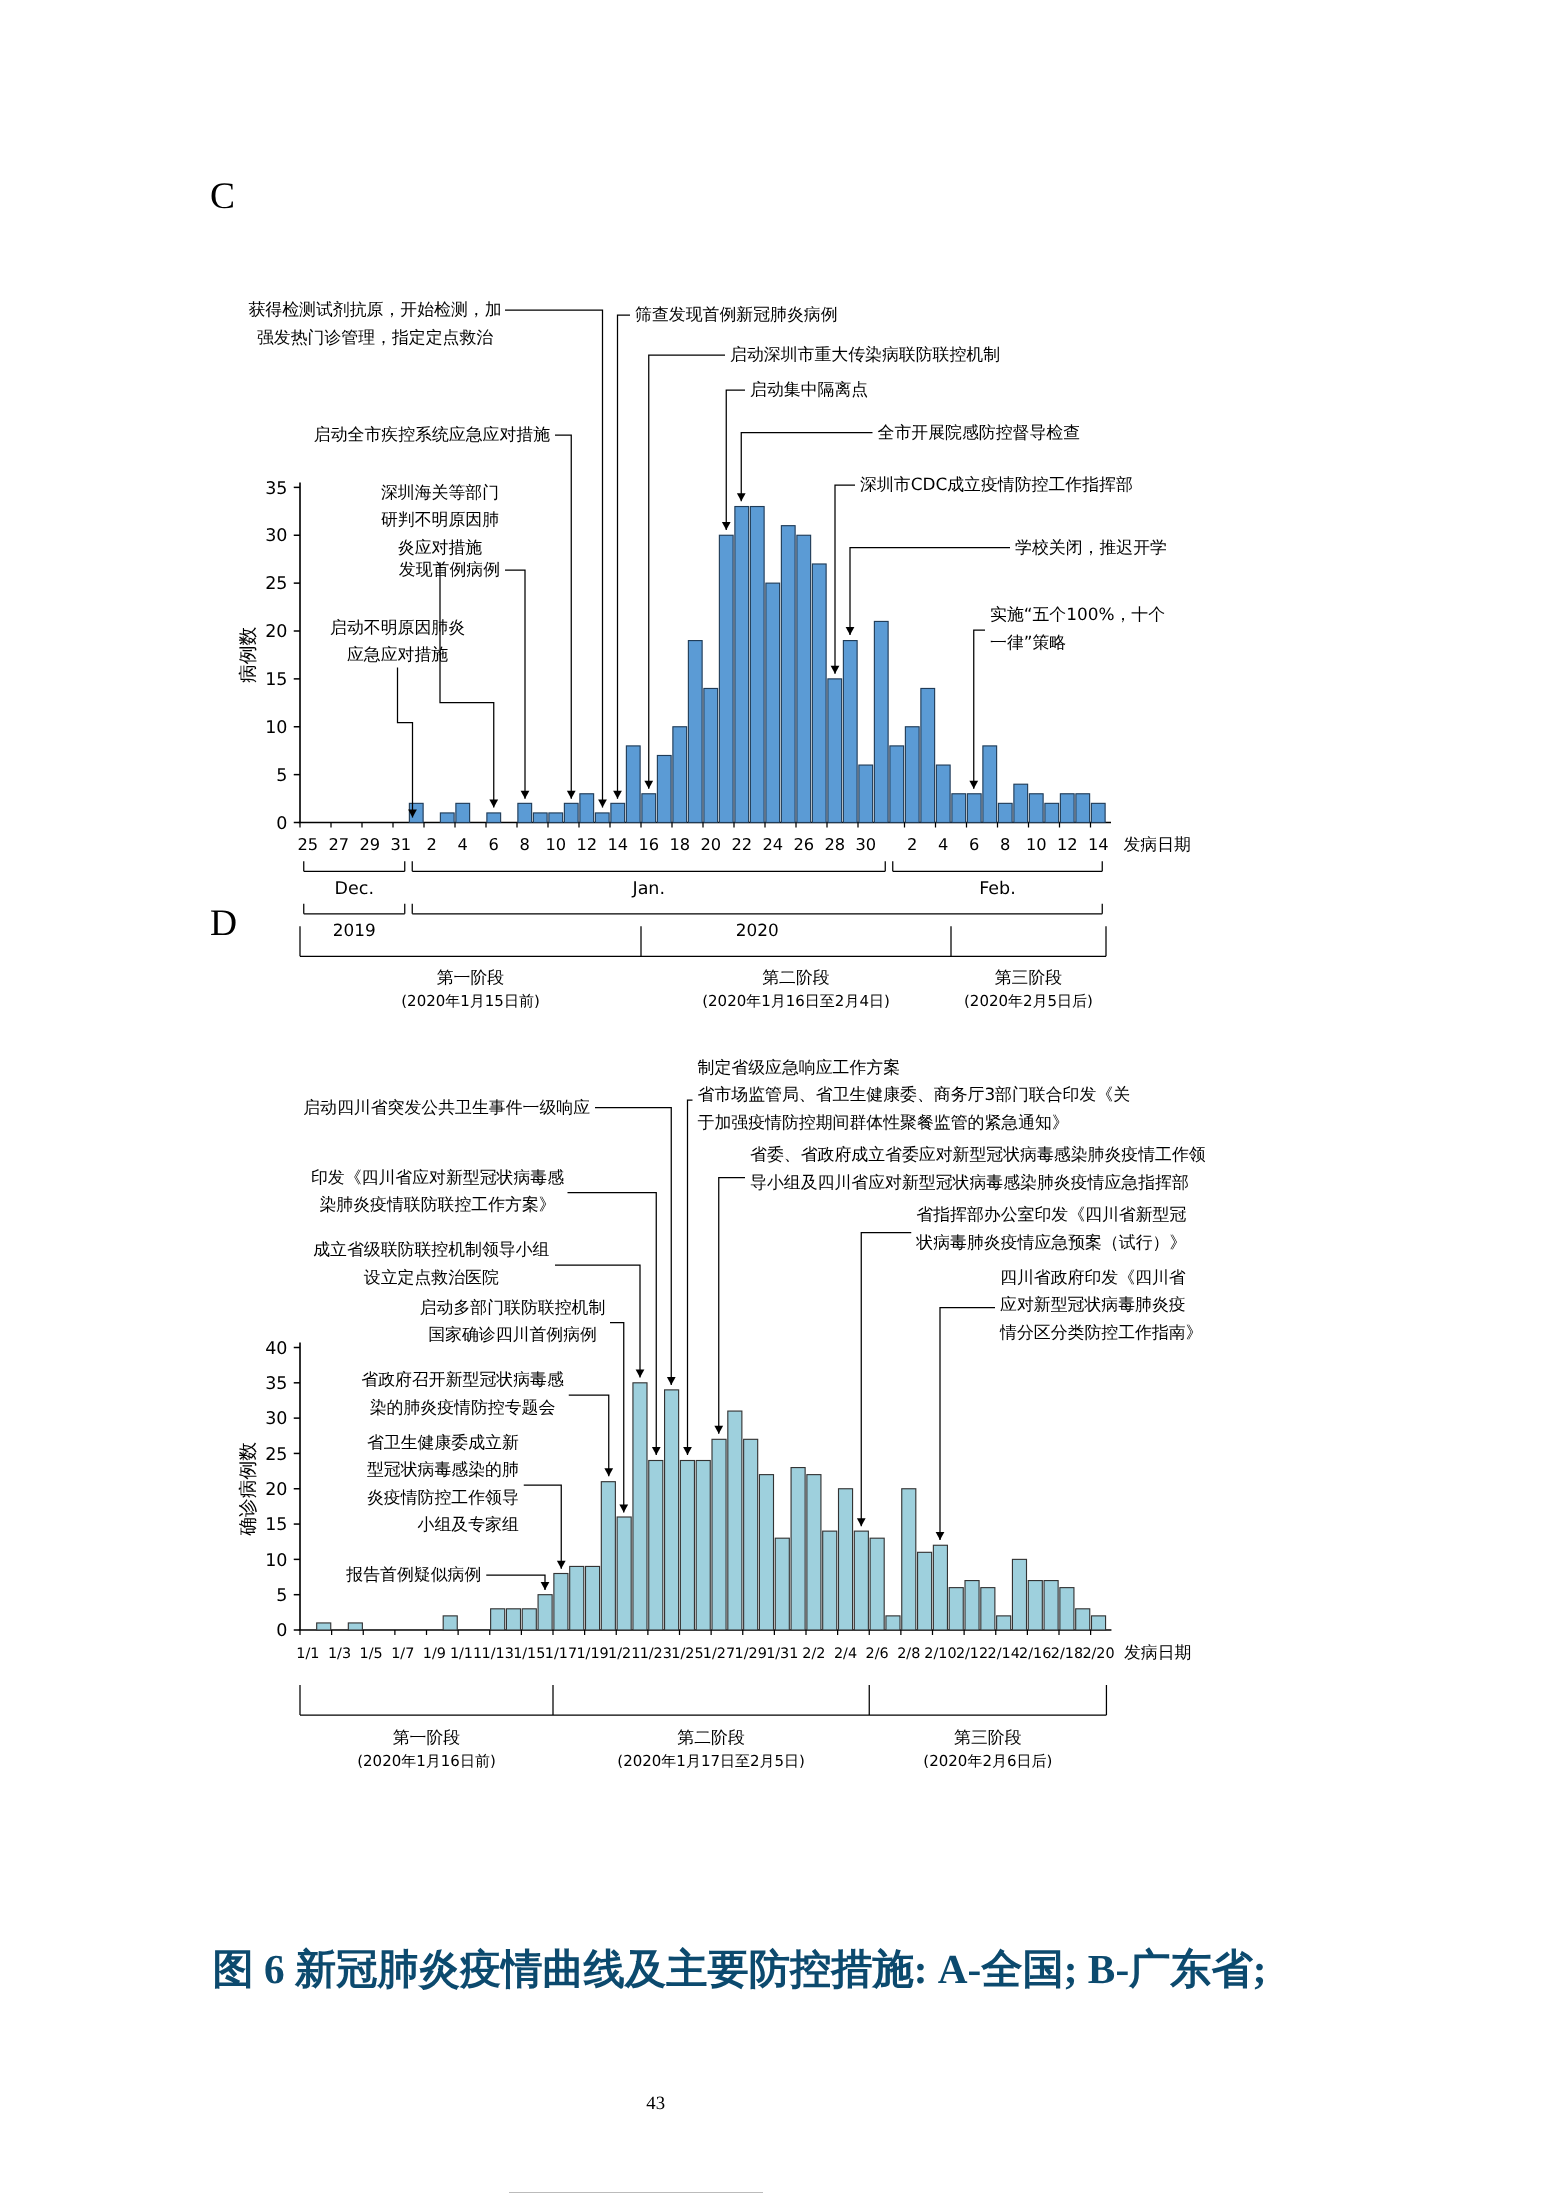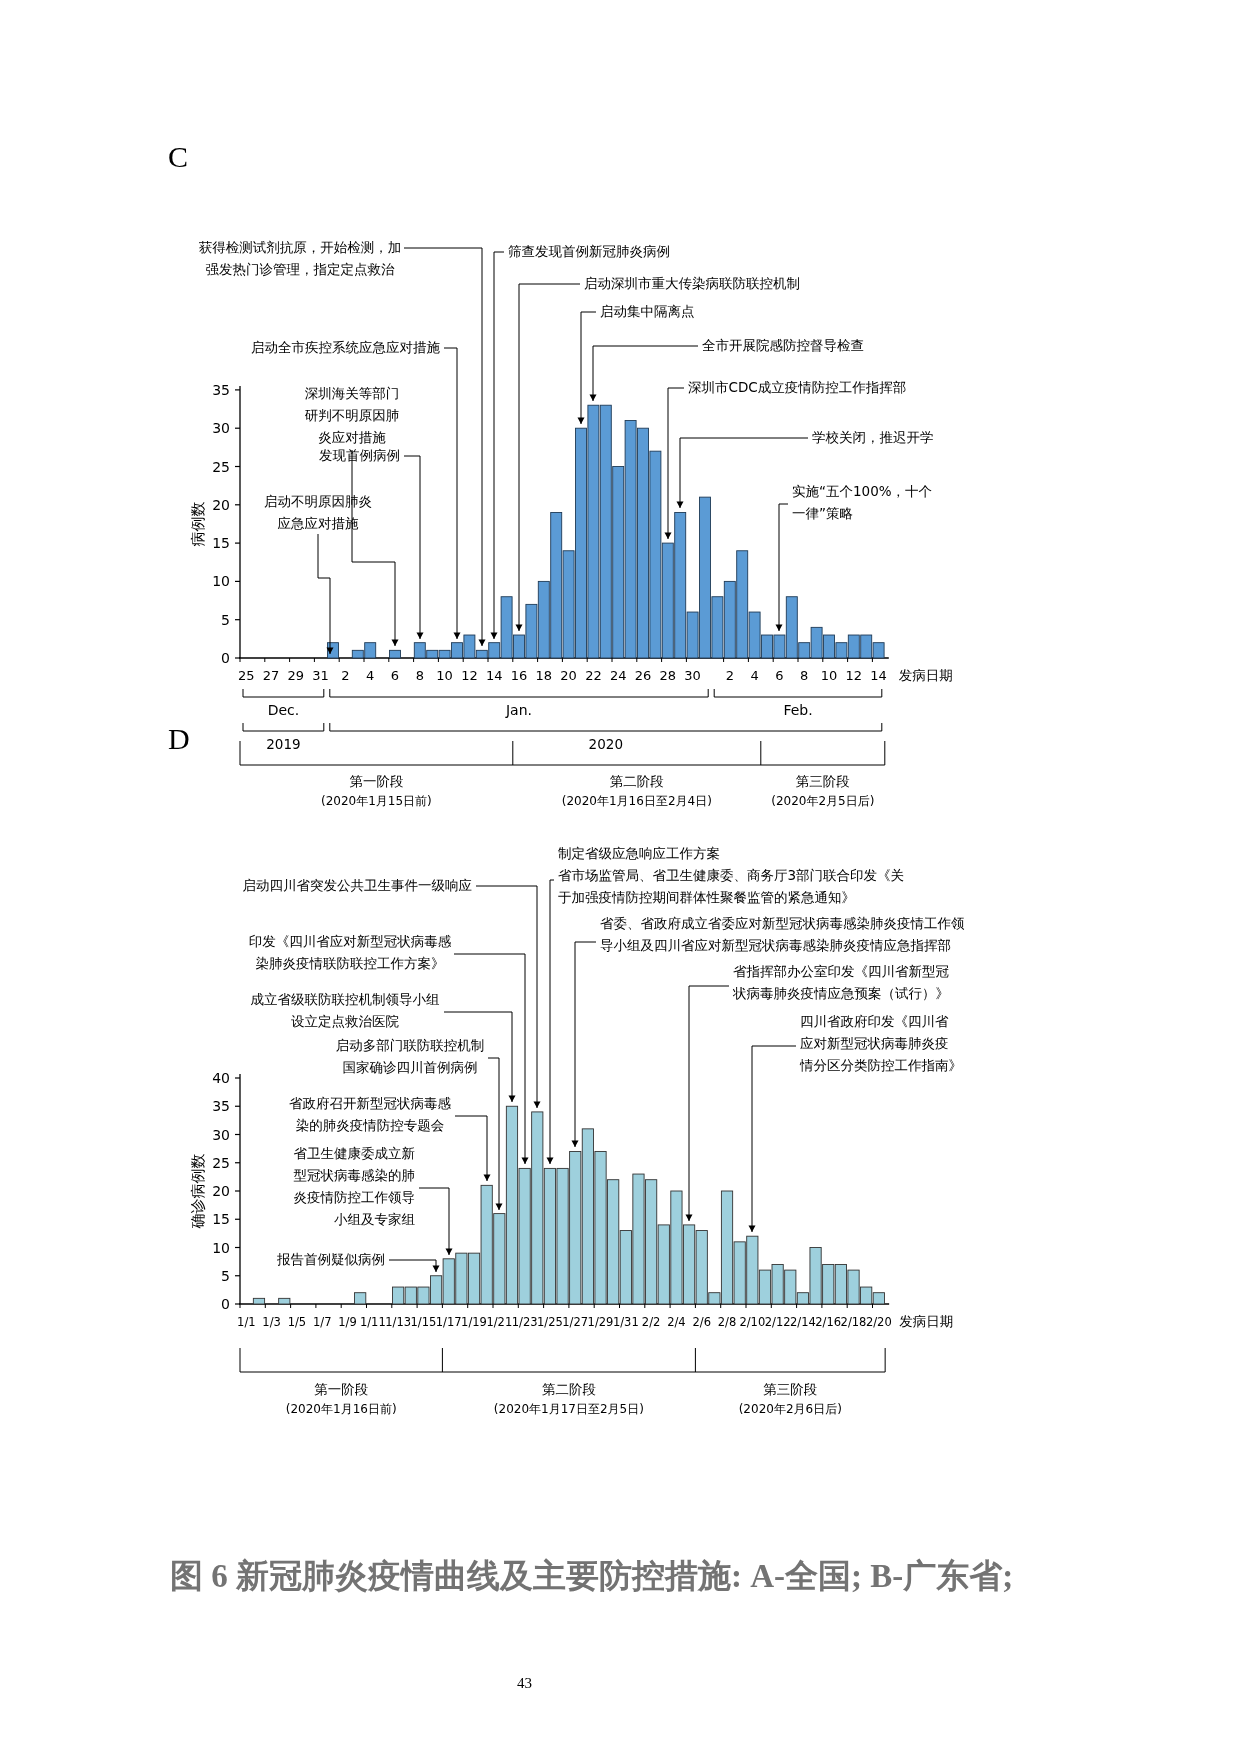--- a/index.html
+++ b/index.html
@@ -3,21 +3,21 @@
 <meta charset="utf-8">
 <style>
   html,body{margin:0;padding:0;background:#888;}
   .page{position:relative;width:1241px;height:1754px;background:#ffffff;margin:0 auto;
         font-family:"DejaVu Sans",sans-serif;overflow:hidden;}
   .panel-letter{position:absolute;font-family:"Liberation Serif","DejaVu Serif",serif;
         font-size:30px;color:#000;font-weight:400;}
   #figure-svg{position:absolute;left:0;top:0;}
   .caption{position:absolute;left:170px;top:1540px;width:960px;
         font-family:"Liberation Serif","DejaVu Serif",serif;font-weight:bold;
-        font-size:33px;color:#737373;line-height:72px;}
+        font-size:33px;color:#0c4a6e;line-height:72px;}
   .pagenum{position:absolute;left:0;top:1675px;width:1049px;text-align:center;
         font-size:15px;color:#000;font-family:"Liberation Serif",serif;}
   text{fill:#000;}
 </style>
 </head>
 <body>
 
 <div class="page">
   <div class="panel-letter" style="left:168px;top:140px;">C</div>
   <div class="panel-letter" style="left:168px;top:722px;">D</div>

